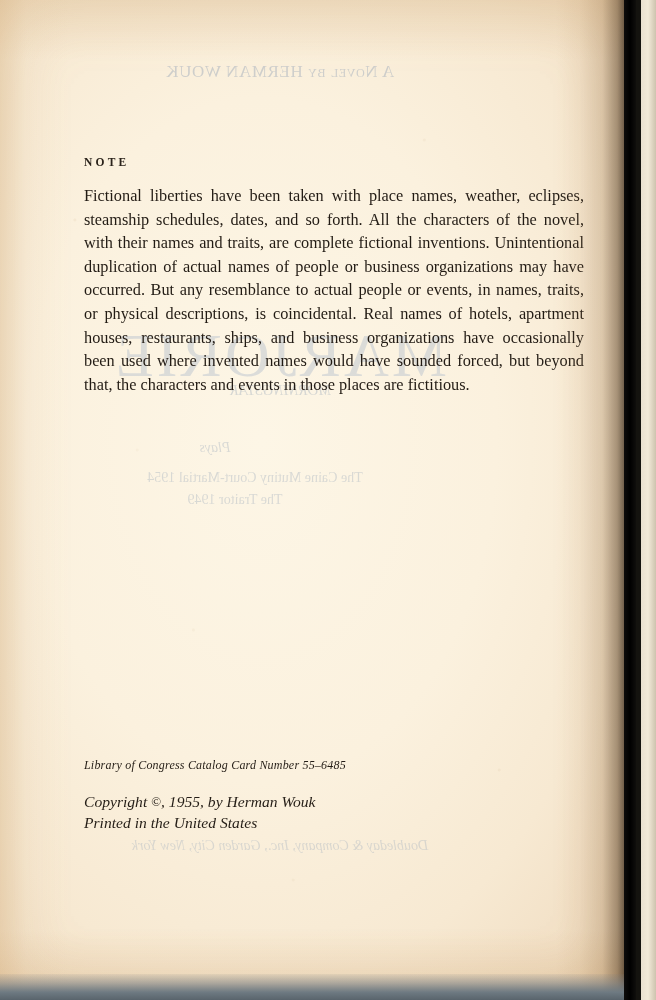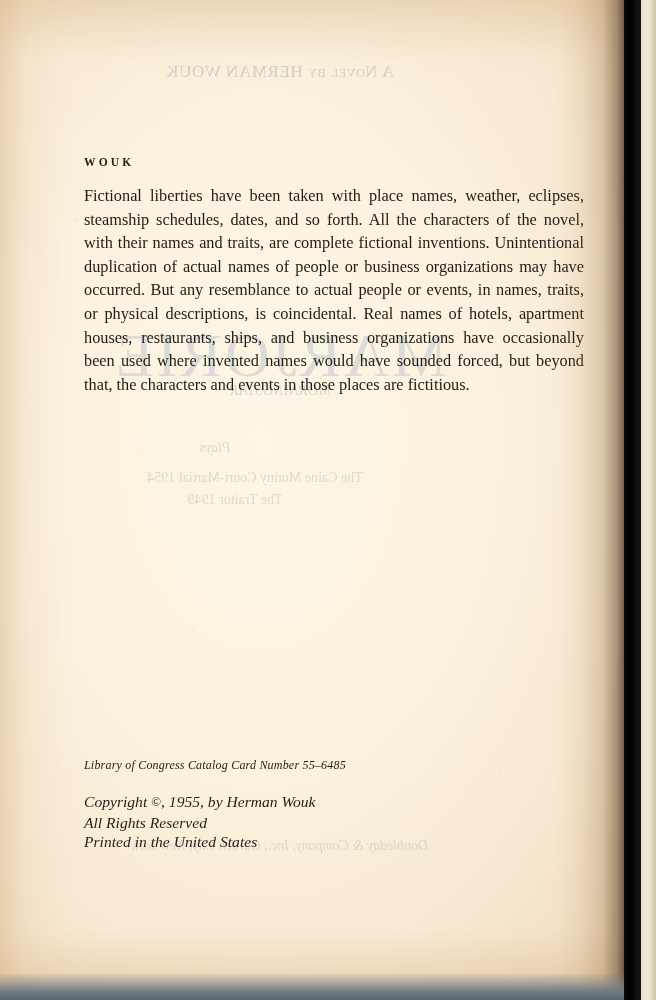--- a/index.html
+++ b/index.html
@@ -267,29 +267,28 @@
     <div class="bleed bleed-byline">A Novel by HERMAN WOUK</div>
     <div class="bleed bleed-title">MARJORIE</div>
     <div class="bleed bleed-sub">MORNINGSTAR</div>
     <div class="bleed bleed-plays-h">Plays</div>
     <div class="bleed bleed-play1">The Caine Mutiny Court-Martial   1954</div>
     <div class="bleed bleed-play2">The Traitor   1949</div>
     <div class="bleed bleed-publisher">Doubleday &amp; Company, Inc., Garden City, New York</div>
 
     <div class="content">
 
-      <div class="note-head">WOUK</div>
+      <div class="note-head">NOTE</div>
 
       <div class="note-body">Fictional liberties have been taken with place names, weather, eclipses, steamship schedules, dates, and so forth. All the characters of the novel, with their names and traits, are complete fictional inventions. Unintentional duplication of actual names of people or business organizations may have occurred. But any resemblance to actual people or events, in names, traits, or physical descriptions, is coincidental. Real names of hotels, apartment houses, restaurants, ships, and business organizations have occasionally been used where invented names would have sounded forced, but beyond that, the characters and events in those places are fictitious.</div>
 
       <div class="loc-line">Library of Congress Catalog Card Number 55–6485</div>
 
       <div class="copyright-block">
         <div><span>Copyright </span><span class="copy-sym">©</span><span>, 1955, by Herman Wouk</span></div>
-        <div>All Rights Reserved</div>
         <div>Printed in the United States</div>
       </div>
 
     </div>
 
     <div class="gutter"></div>
     <div class="bottom-edge"></div>
   </div>
 
   <div class="spine"></div>

